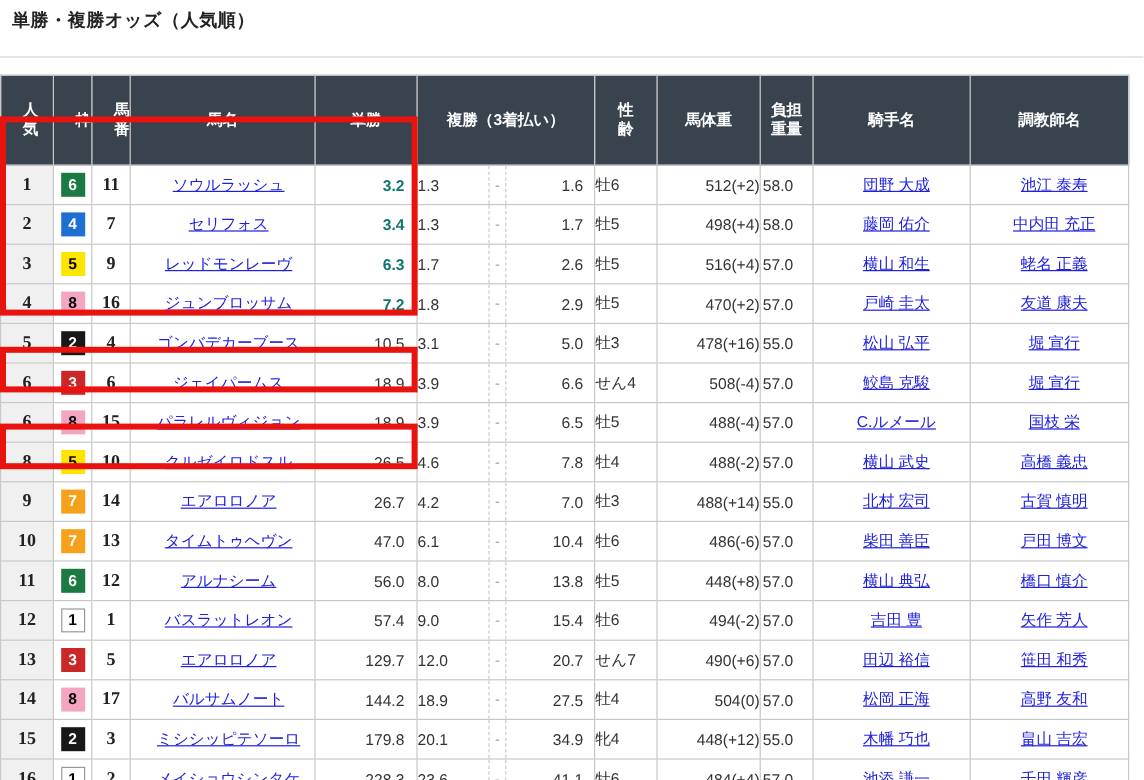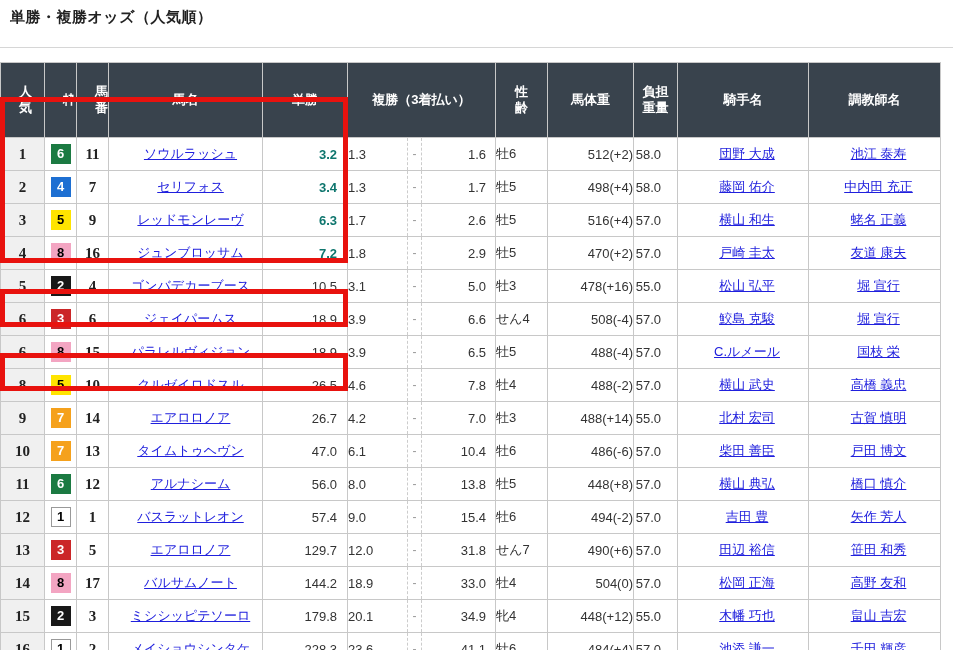--- a/index.html
+++ b/index.html
@@ -333,40 +333,40 @@
       <tr>
         <td class="rank-cell">13</td>
         <td class="frame-cell"><span class="frame-badge" style="background: rgb(203, 38, 40); color: rgb(255, 255, 255);">3</span></td>
         <td class="num-cell">5</td>
         <td class="horse-cell"><a class="cell-link" href="#">エアロロノア</a></td>
         <td class="win-cell">129.7</td>
         <td class="fuku-cell">
           <div class="fuku-wrap">
             <span class="fuku-low">12.0</span>
             <span class="fuku-dash">-</span>
-            <span class="fuku-high">31.8</span>
+            <span class="fuku-high">20.7</span>
           </div>
         </td>
         <td class="sex-cell">せん7</td>
         <td class="weight-cell">490(+6)</td>
         <td class="impost-cell">57.0</td>
         <td class="jockey-cell"><a class="cell-link" href="#">田辺 裕信</a></td>
         <td class="trainer-cell"><a class="cell-link" href="#">笹田 和秀</a></td>
       </tr>
       <tr>
         <td class="rank-cell">14</td>
         <td class="frame-cell"><span class="frame-badge" style="background: rgb(243, 165, 194); color: rgb(0, 0, 0);">8</span></td>
         <td class="num-cell">17</td>
         <td class="horse-cell"><a class="cell-link" href="#">バルサムノート</a></td>
         <td class="win-cell">144.2</td>
         <td class="fuku-cell">
           <div class="fuku-wrap">
             <span class="fuku-low">18.9</span>
             <span class="fuku-dash">-</span>
-            <span class="fuku-high">33.0</span>
+            <span class="fuku-high">27.5</span>
           </div>
         </td>
         <td class="sex-cell">牡4</td>
         <td class="weight-cell">504(0)</td>
         <td class="impost-cell">57.0</td>
         <td class="jockey-cell"><a class="cell-link" href="#">松岡 正海</a></td>
         <td class="trainer-cell"><a class="cell-link" href="#">高野 友和</a></td>
       </tr>
       <tr>
         <td class="rank-cell">15</td>

